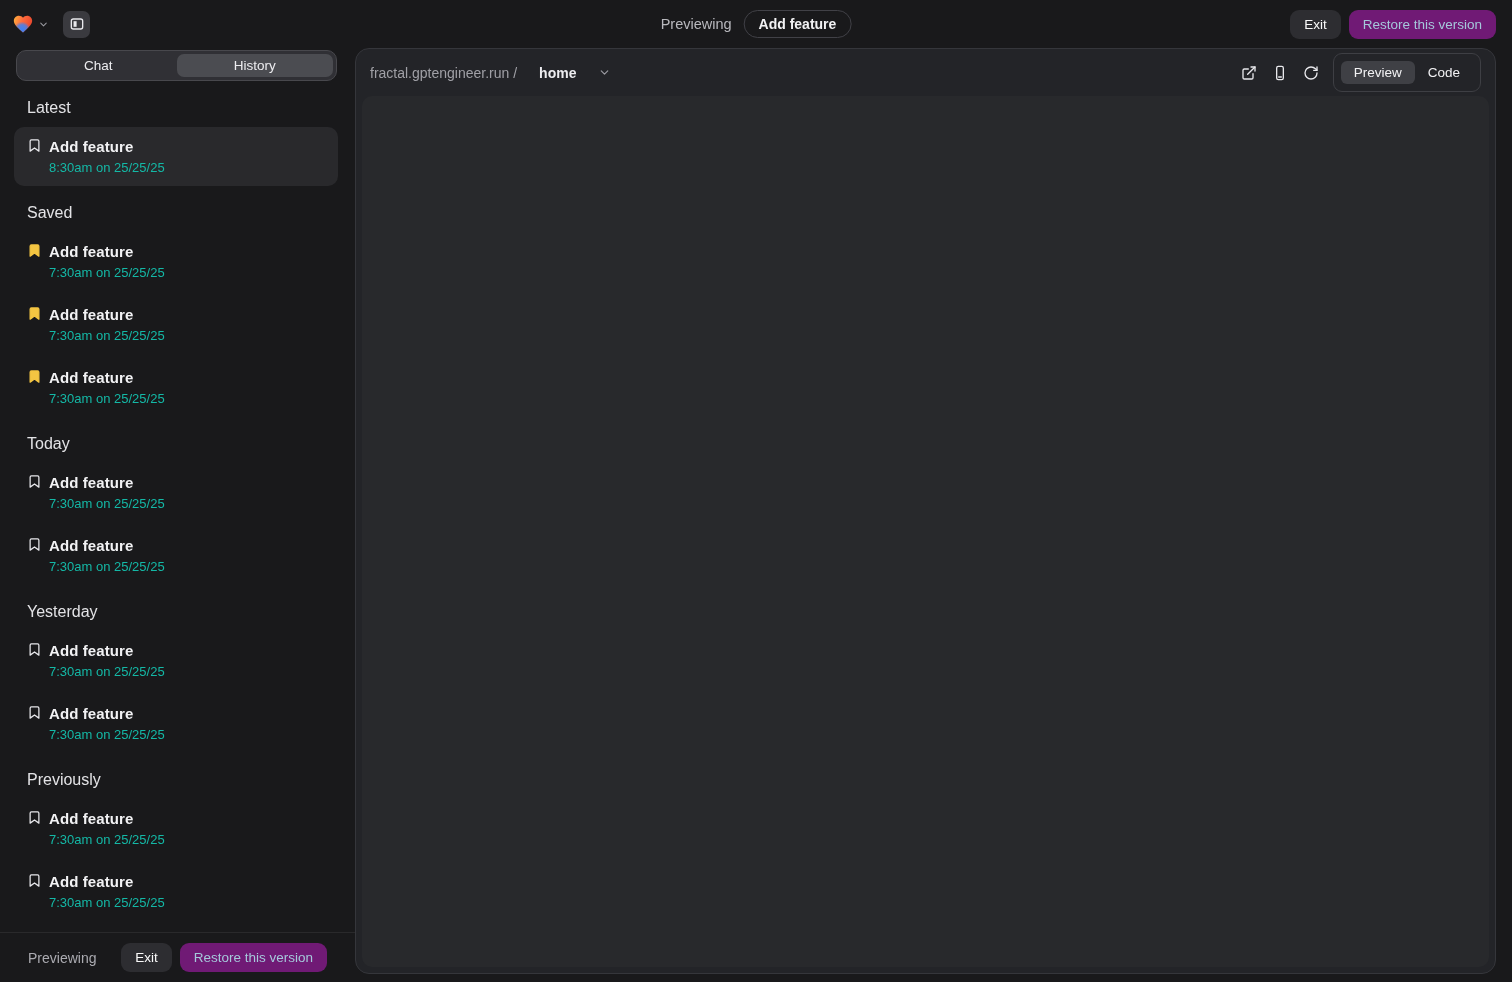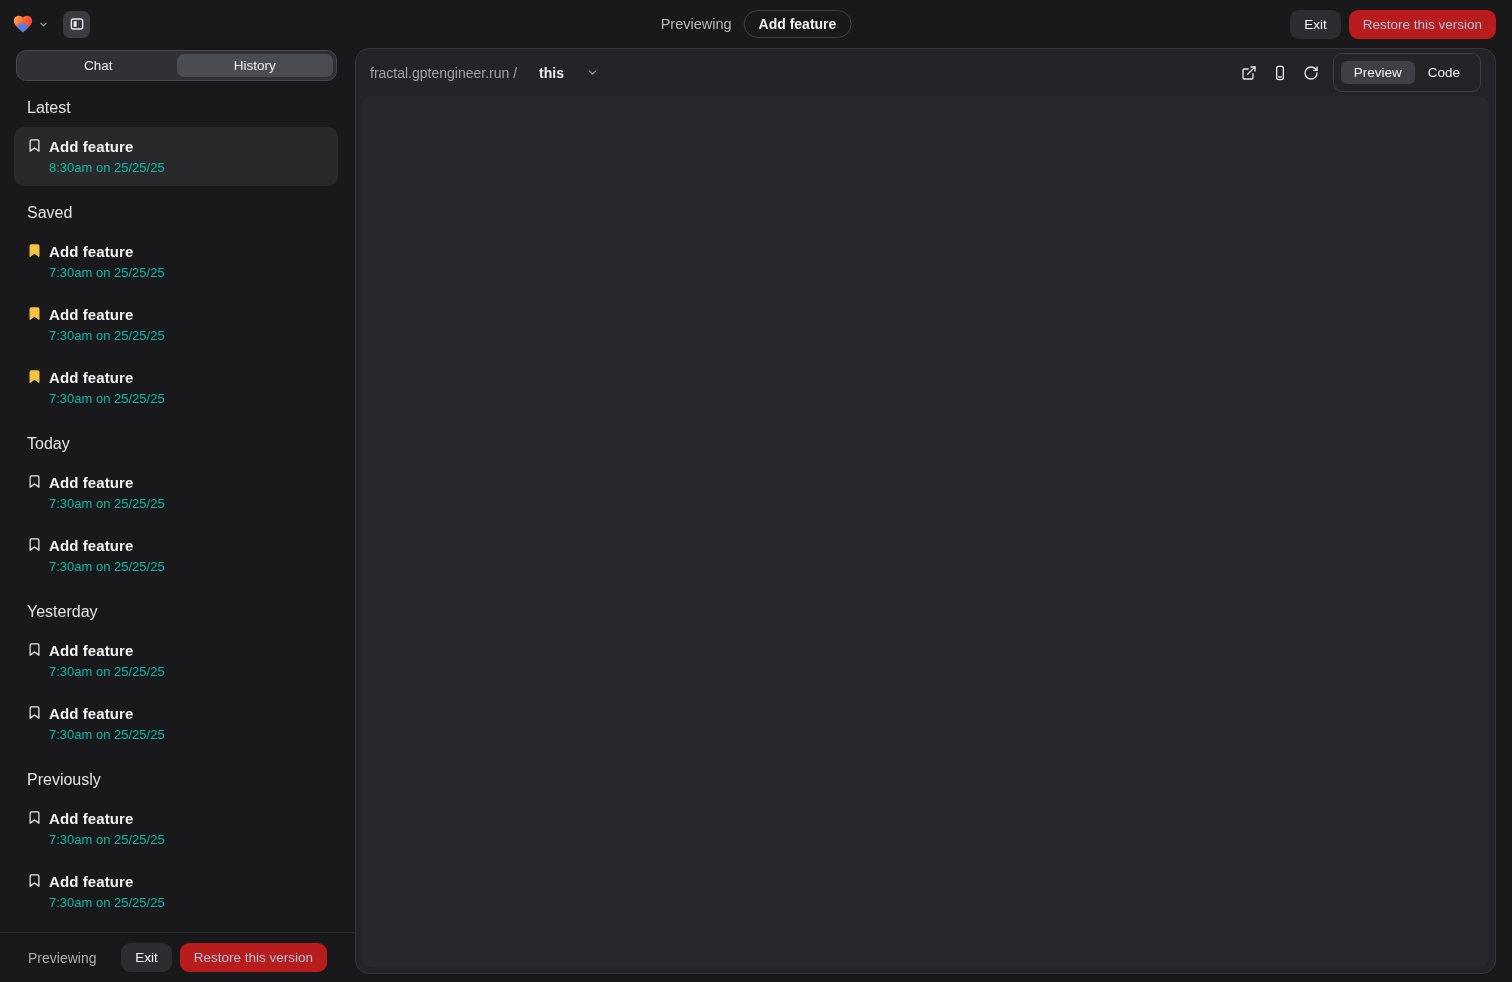--- a/index.html
+++ b/index.html
@@ -33,21 +33,21 @@
   }
   .status-text { font-size:14.5px; color:#b8b8bd; }
   .pill {
     border:1px solid #414147; border-radius:999px;
     padding:5px 14px; font-size:14px; font-weight:700; color:#f2f2f4;
     cursor:pointer;
   }
   .topbar-right { display:flex; align-items:center; gap:8px; }
   .btn { border-radius:9px; padding:7px 14px; font-size:13.5px; white-space:nowrap; }
   .btn-dark { background:#2d2d31; color:#fafafa; }
-  .btn-teal { background:#b91c1c; color:#a5c8db; }
+  .btn-teal { background:#701a75; color:#a5c8db; }
 
   
   .sidebar {
     position:fixed; top:48px; left:0; bottom:0; width:355px;
     display:flex; flex-direction:column;
   }
   .tabs-wrap { padding:2px 18px 0 16px; }
   .seg-tabs {
     display:flex; background:#303035; border:1px solid #48484d;
     border-radius:10px; padding:3px; height:31px;
@@ -318,21 +318,21 @@
     <span class="status-text">Previewing</span>
     <button class="btn btn-dark">Exit</button>
     <button class="btn btn-teal">Restore this version</button>
   </div>
 </aside>
 
 <main class="panel">
   <div class="panel-header">
     <div class="url-bar">
       <span class="url-host">fractal.gptengineer.run /</span>
-      <span class="url-page">this</span>
+      <span class="url-page">home</span>
       <span class="chev">
           <svg class="ic" width="13" height="13">
             <use href="#i-chev"></use>
           </svg>
         </span>
     </div>
     <div class="header-actions">
       <button class="icon-btn">
         <span>
             <svg class="ic" width="16" height="16">

